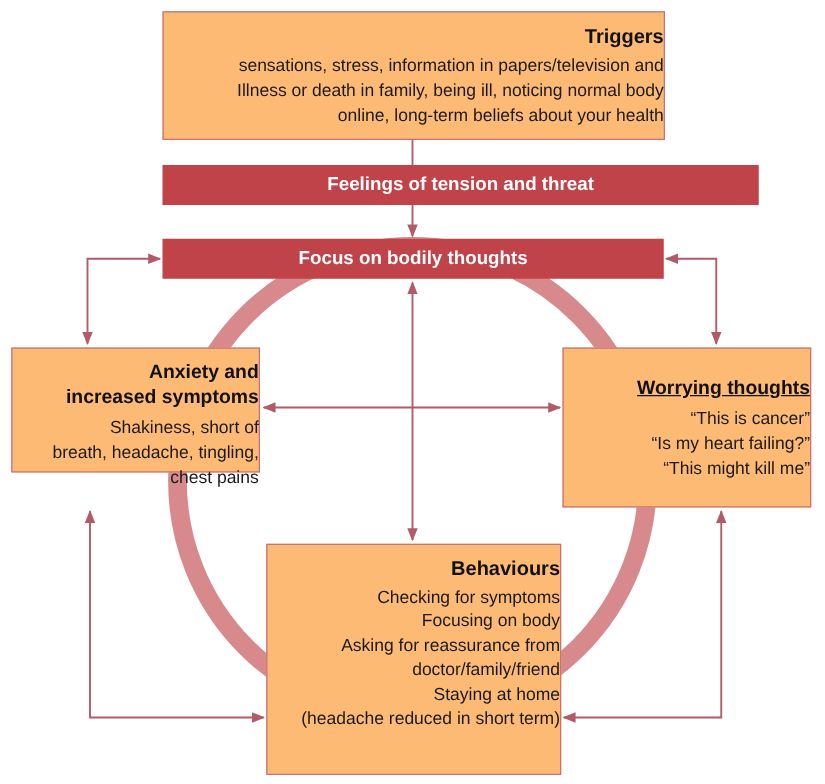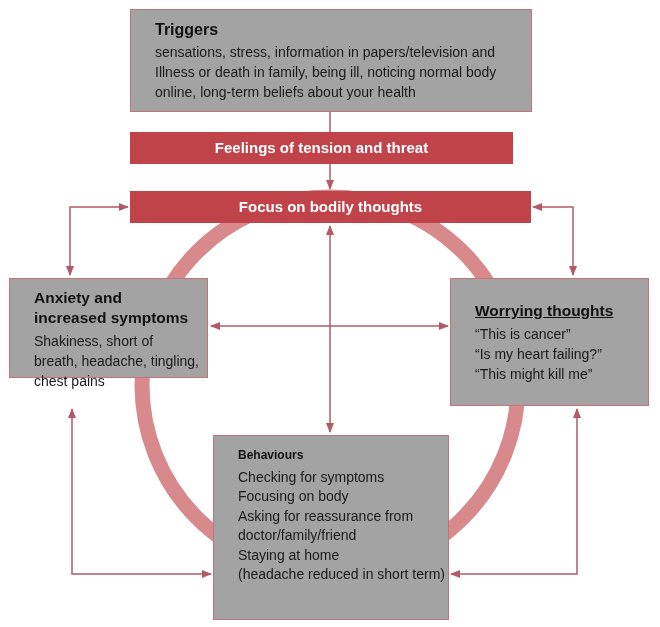--- a/index.html
+++ b/index.html
@@ -1,31 +1,31 @@
 <!DOCTYPE html>
 <html><head>
 <meta charset="utf-8">
 <style>
   html, body { margin:0; padding:0; background:#ffffff; }
   body { width:660px; height:627px; position:relative; overflow:hidden; font-family:"Liberation Sans", sans-serif; color:#1a1a1a; }
   #diagram-svg { position:absolute; left:0; top:0; width:660px; height:627px; }
-  .box { position:absolute; background:#a3a3a3; border:1.5px solid #c4737b; box-sizing:border-box; text-align:left;padding-left:24px; }
+  .box { position:absolute; background:#fdba74; border:1.5px solid #c4737b; box-sizing:border-box; text-align:right;padding-left:24px; }
   .box .title { font-weight:bold; color:#111; }
   .box .line { display:block; }
   .banner { position:absolute; background:#c0434a; color:#fff; font-weight:bold; text-align:center; box-sizing:border-box; font-size:15px; }
   #triggers { left:130px; top:9px; width:402px; height:103px; font-size:14px; line-height:20px; }
   #triggers .title { font-size:16px; margin-top:10px; margin-bottom:2px; }
-  #feelings { left:130px; top:132px; width:383px; height:32px; line-height:32px; }
+  #feelings { left:130px; top:132px; width:477px; height:32px; line-height:32px; }
   #focus { left:130px; top:191px; width:401px; height:32px; line-height:32px; }
   #anxiety { left:9px; top:278px; width:199px; height:100px; font-size:14px; line-height:20px; }
   #anxiety .title { font-size:15.5px; margin-top:9px; line-height:20px; margin-bottom:3px; }
   #worry { left:450px; top:278px; width:199px; height:128px; font-size:14px; line-height:20px; }
   #worry .title { font-size:15.5px; margin-top:22px; margin-bottom:3px;text-decoration:underline; }
   #behaviours { left:213px; top:435px; width:236px; height:185px; font-size:14px; line-height:19.5px; }
-  #behaviours .title { font-size:12px; margin-top:10px; margin-bottom:2px; }
+  #behaviours .title { font-size:16px; margin-top:10px; margin-bottom:2px; }
 </style>
 </head>
 <body>
 
 <svg id="diagram-svg" viewBox="0 0 660 627">
   <defs>
     <marker id="ah" viewBox="0 0 10 10" refX="9" refY="5" markerWidth="7" markerHeight="7" orient="auto-start-reverse">
       <path d="M0,1 L10,5 L0,9 z" fill="#b25a68"></path>
     </marker>
   </defs>

